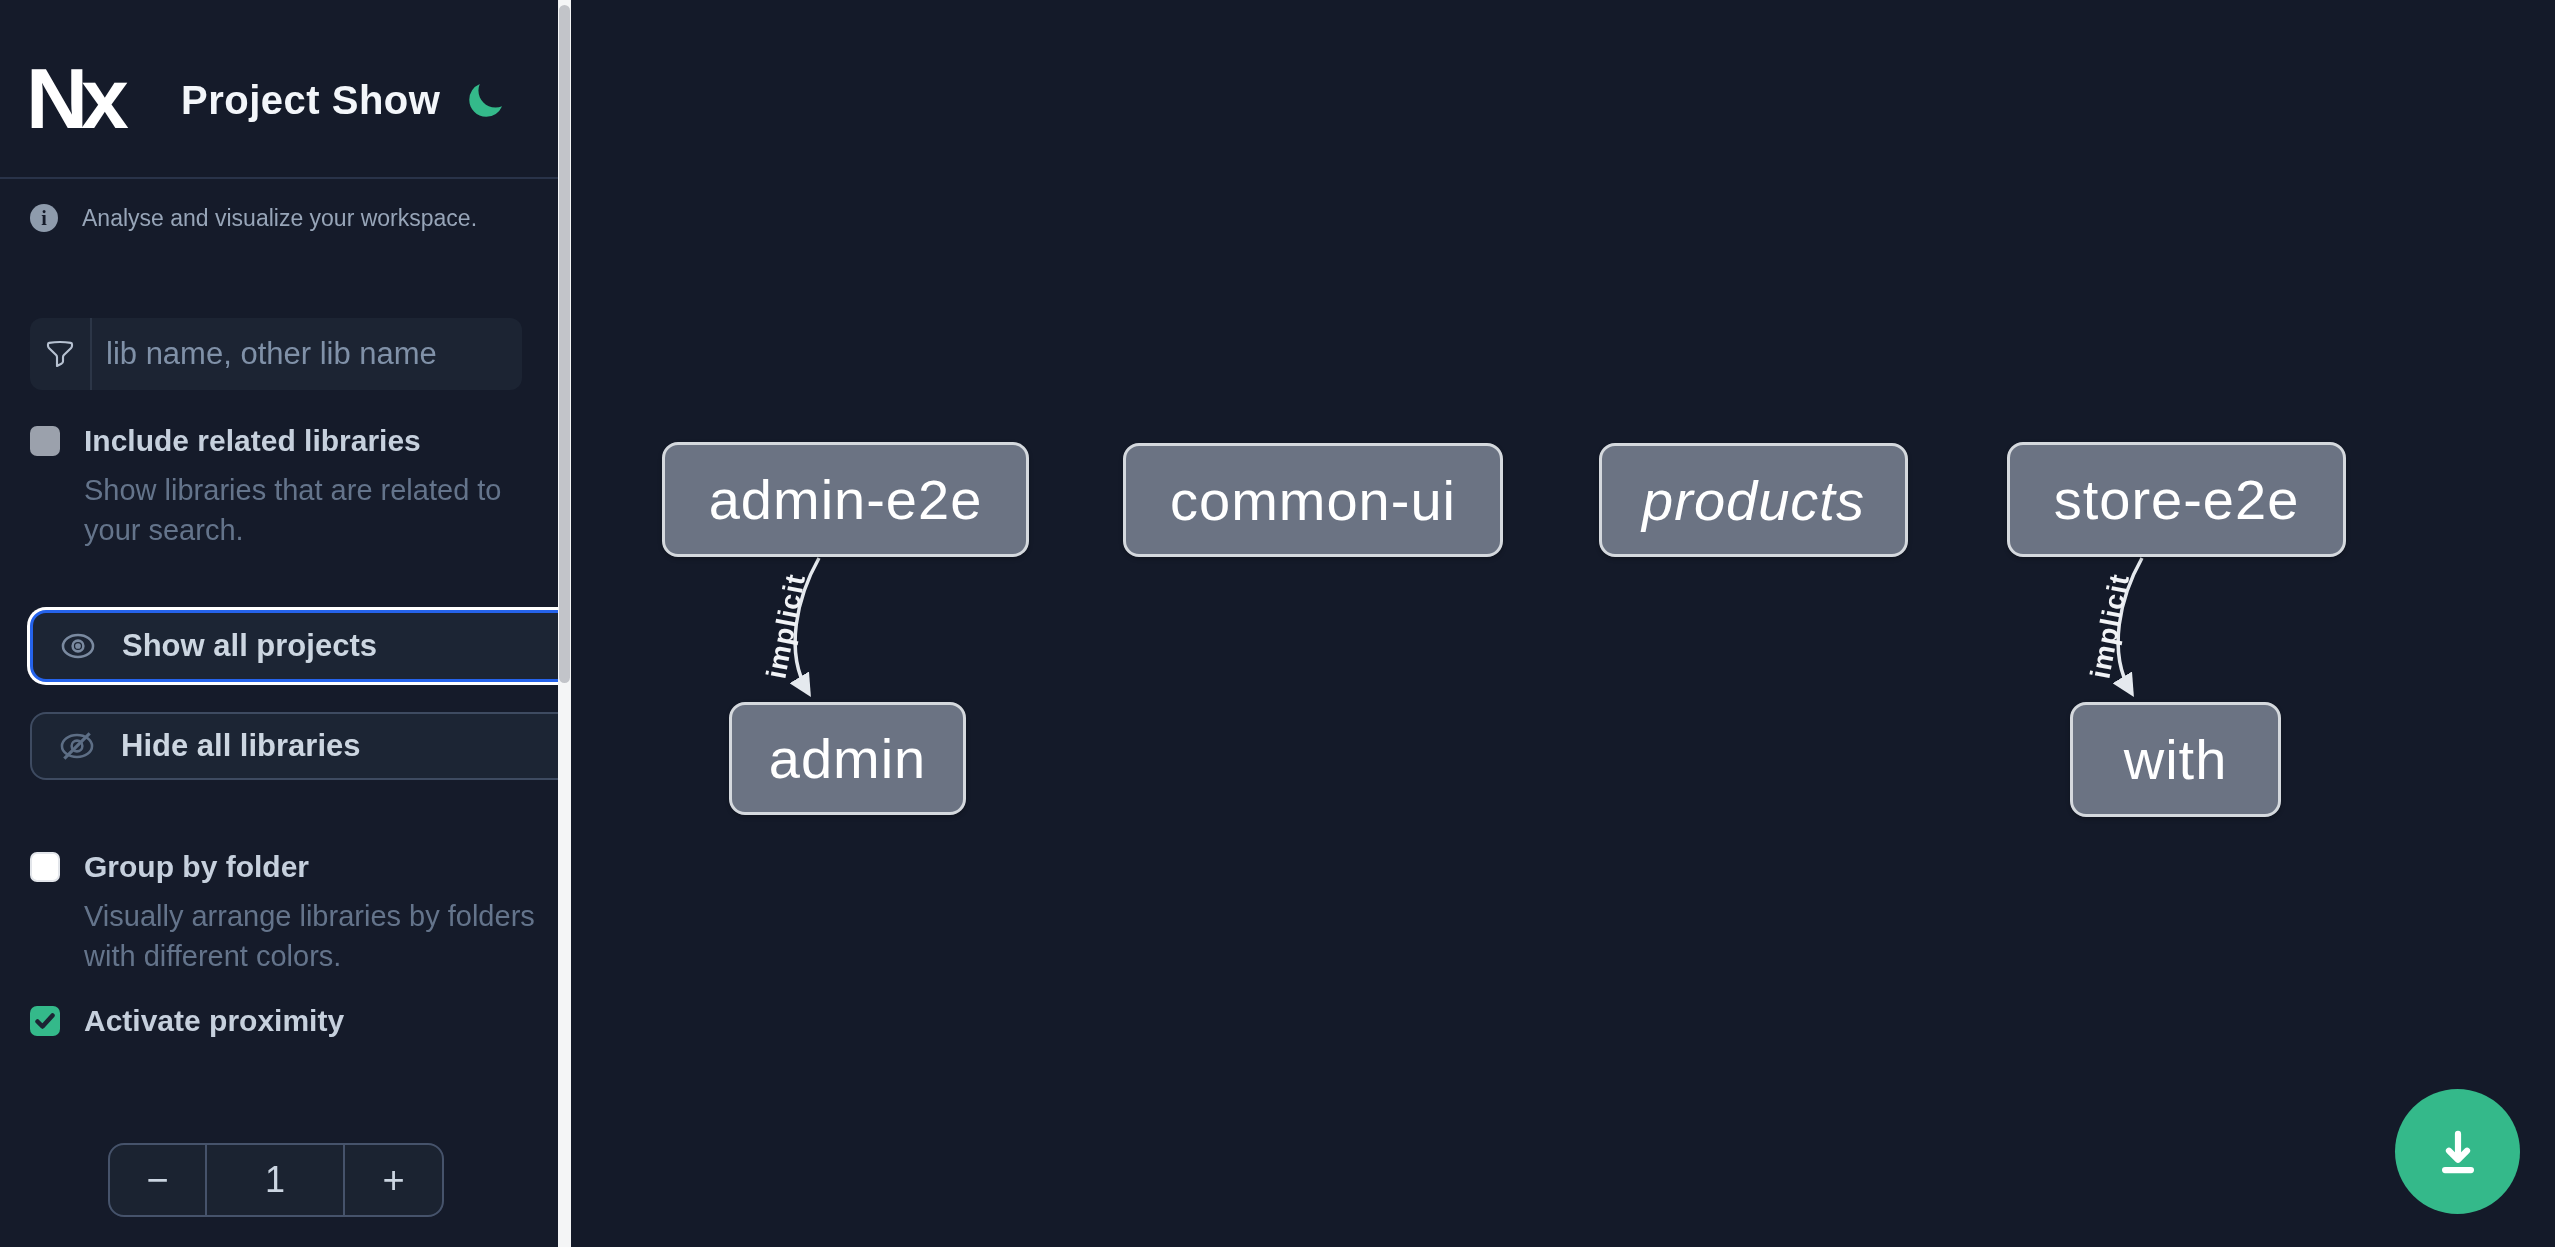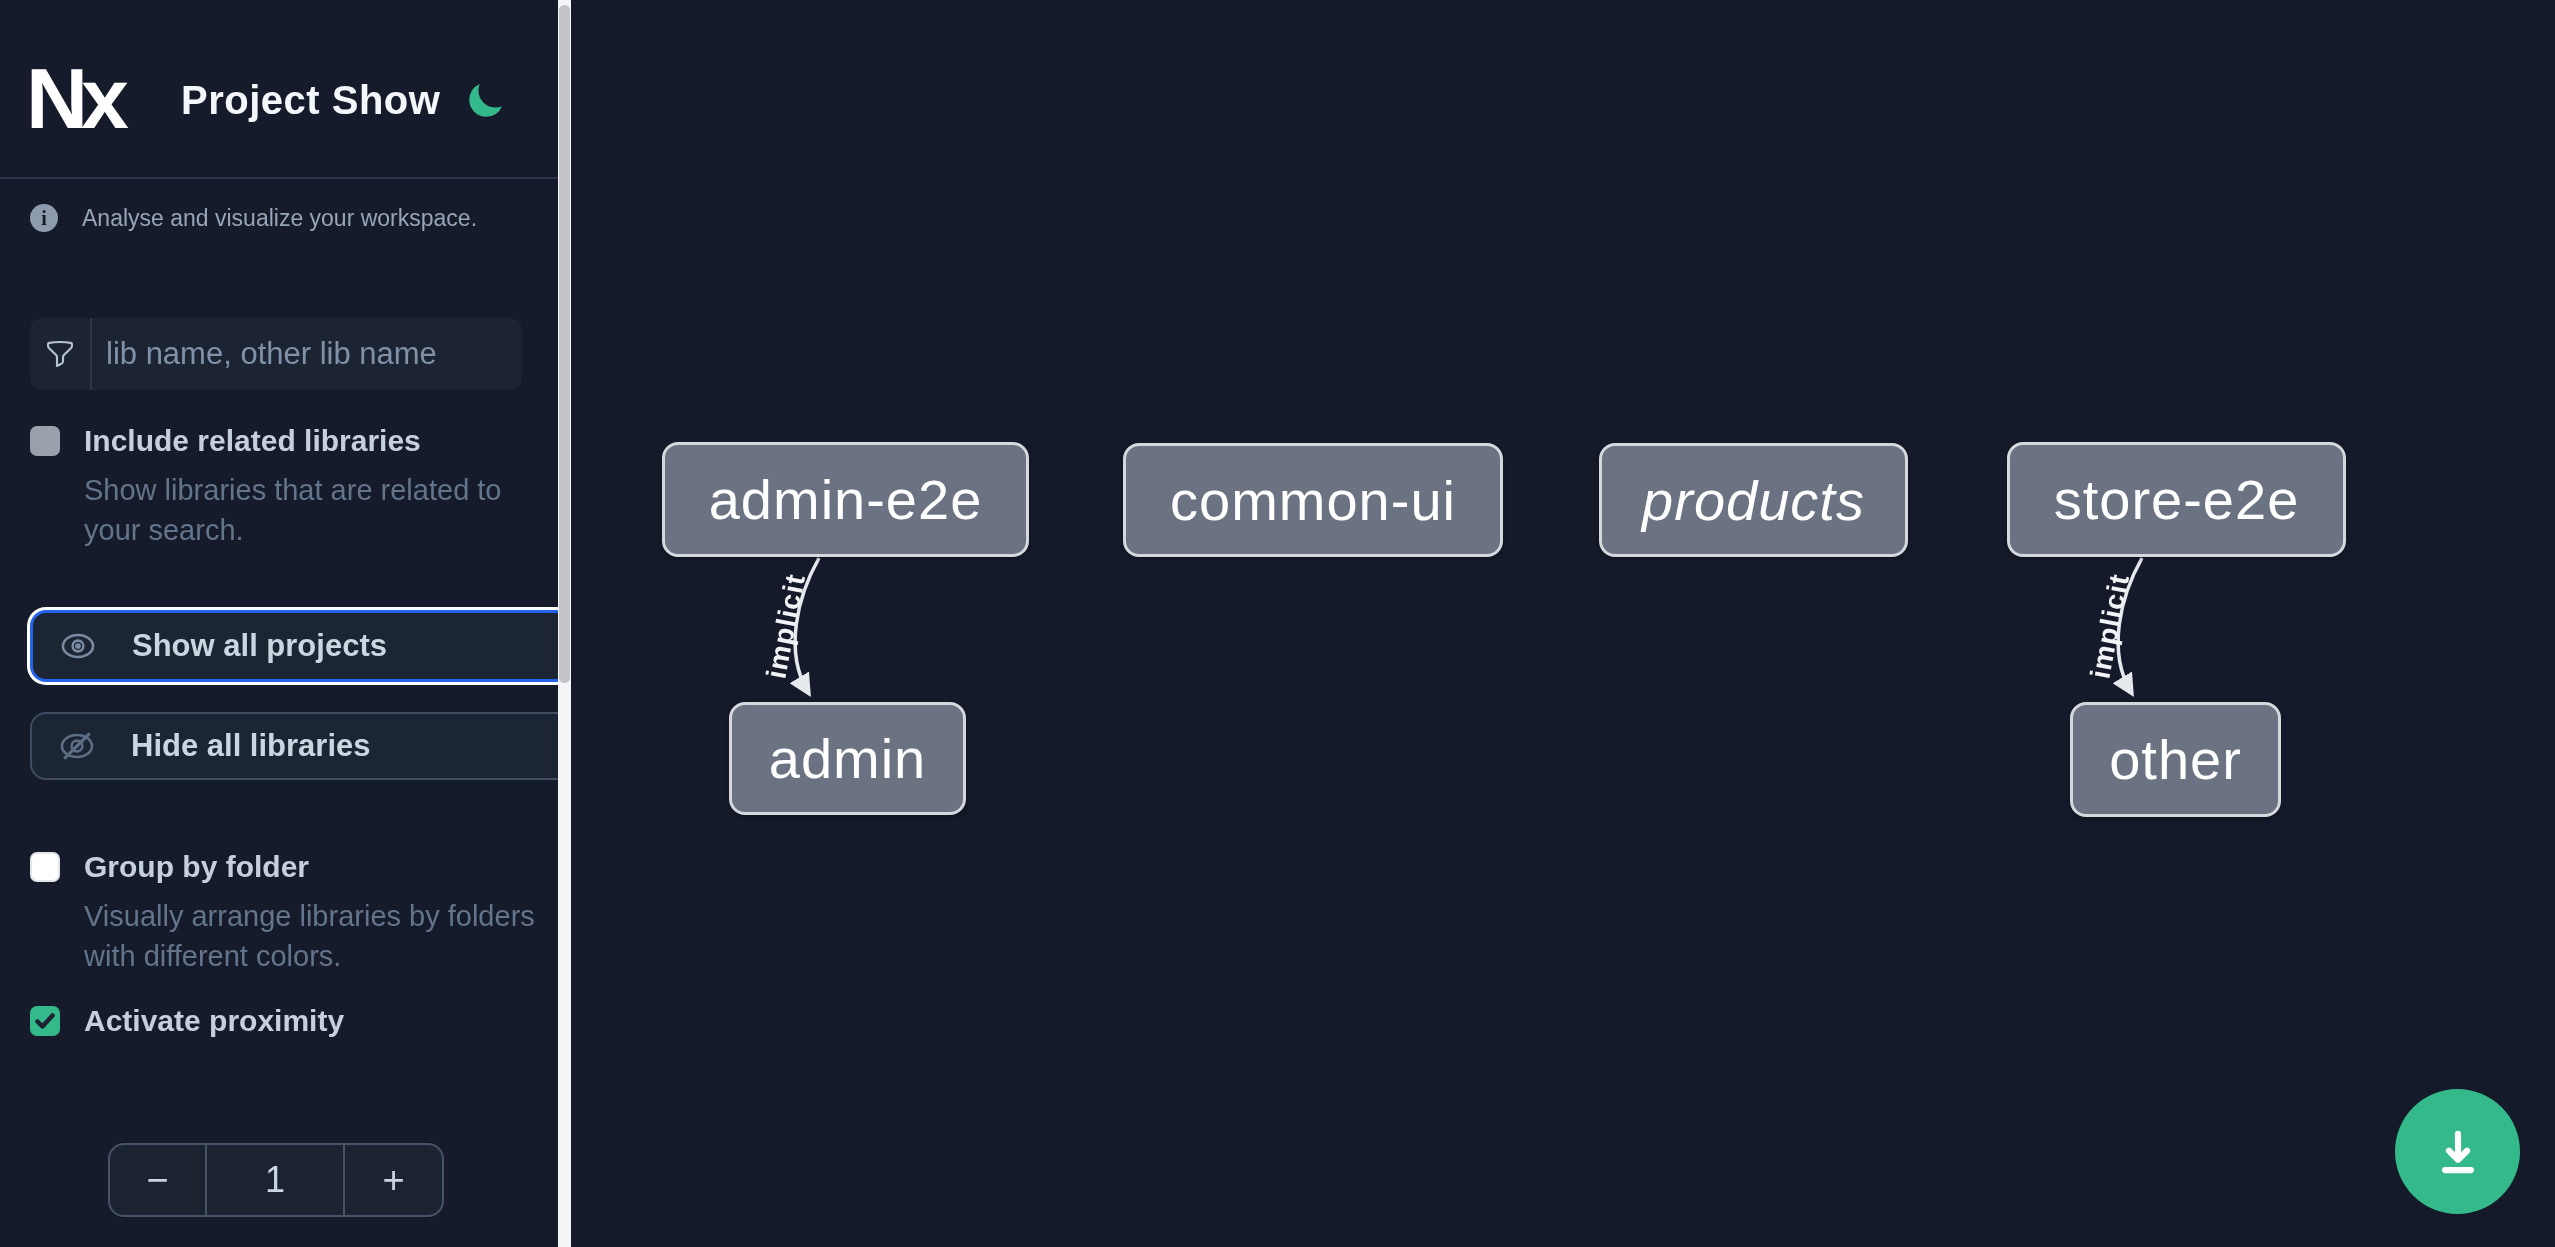--- a/index.html
+++ b/index.html
@@ -30,21 +30,21 @@
   .searchbox input::placeholder { color:#8091a8; }
 
   .cb { position:absolute; width:30px; height:30px; border-radius:7px; cursor:pointer; }
   .cb-gray { background:#9ba1ac; }
   .cb-white { background:#ffffff; border:2px solid #e2e5ea; }
   .cb-green { background:#34b98a; display:flex; align-items:center; justify-content:center; }
   .t-label { position:absolute; left:84px; font-size:30px; font-weight:700; color:#c6d0dd; }
   .t-desc { position:absolute; left:84px; width:460px; font-size:29px; line-height:40px; color:#64748b; }
 
   .side-btn { position:absolute; left:30px; width:580px; height:72px; border-radius:16px;
-    background:#1c2534; display:flex; align-items:center; padding:0 26px; gap:35px; cursor:pointer; }
+    background:#1c2534; display:flex; align-items:center; padding:0 26px; gap:25px; cursor:pointer; }
   .btn-focused { border:3px solid #2563eb; box-shadow:0 0 0 3px #ffffff; }
   .btn-plain { border:2px solid #3e4b61; }
   .side-btn .lbl { font-size:31px; font-weight:700; color:#ccd6e1; }
 
   .stepper { position:absolute; left:108px; top:1143px; width:336px; height:74px; border:2px solid #46536b;
     border-radius:16px; display:flex; background:#1b2331; overflow:hidden; }
   .stepper > div { display:flex; align-items:center; justify-content:center; color:#cbd5e1; }
   .step-dec { width:97px; border-right:2px solid #46536b; font-size:38px; cursor:pointer; }
   .step-val { flex:1; font-size:36px; color:#dde4ec; }
   .step-inc { width:99px; border-left:2px solid #46536b; font-size:38px; cursor:pointer; }
@@ -153,21 +153,21 @@
   <text x="795" y="628" transform="rotate(-79 795 628)" text-anchor="middle" fill="#f1f3f6" font-size="28" font-weight="600" letter-spacing="1">implicit</text>
   <path d="M 2142 558 C 2120 597, 2107 652, 2131 692" fill="none" stroke="#e5e9ee" stroke-width="3.5" marker-end="url(#arrow)"></path>
   <text x="2119" y="628" transform="rotate(-79 2119 628)" text-anchor="middle" fill="#f1f3f6" font-size="28" font-weight="600" letter-spacing="1">implicit</text>
 </svg>
 
 <div class="gnode" style="left:662px; top:442px; width:367px; height:115px;">admin-e2e</div>
 <div class="gnode" style="left:1123px; top:443px; width:380px; height:114px;">common-ui</div>
 <div class="gnode" style="left:1599px; top:443px; width:309px; height:114px;font-style:italic;">products</div>
 <div class="gnode" style="left:2007px; top:442px; width:339px; height:115px;">store-e2e</div>
 <div class="gnode" style="left:729px; top:702px; width:237px; height:113px;">admin</div>
-<div class="gnode" style="left:2070px; top:702px; width:211px; height:115px;">other</div>
+<div class="gnode" style="left:2070px; top:702px; width:211px; height:115px;">with</div>
 
 <div class="fab">
   <svg viewBox="0 0 24 24" width="62" height="62" fill="none" stroke="#ffffff" stroke-width="2.4" stroke-linecap="round" stroke-linejoin="round">
     <line x1="12" y1="5" x2="12" y2="14.5"></line>
     <polyline points="8.5,11.5 12,15 15.5,11.5"></polyline>
     <line x1="7" y1="19" x2="17" y2="19"></line>
   </svg>
 </div>
 
 </body></html>

